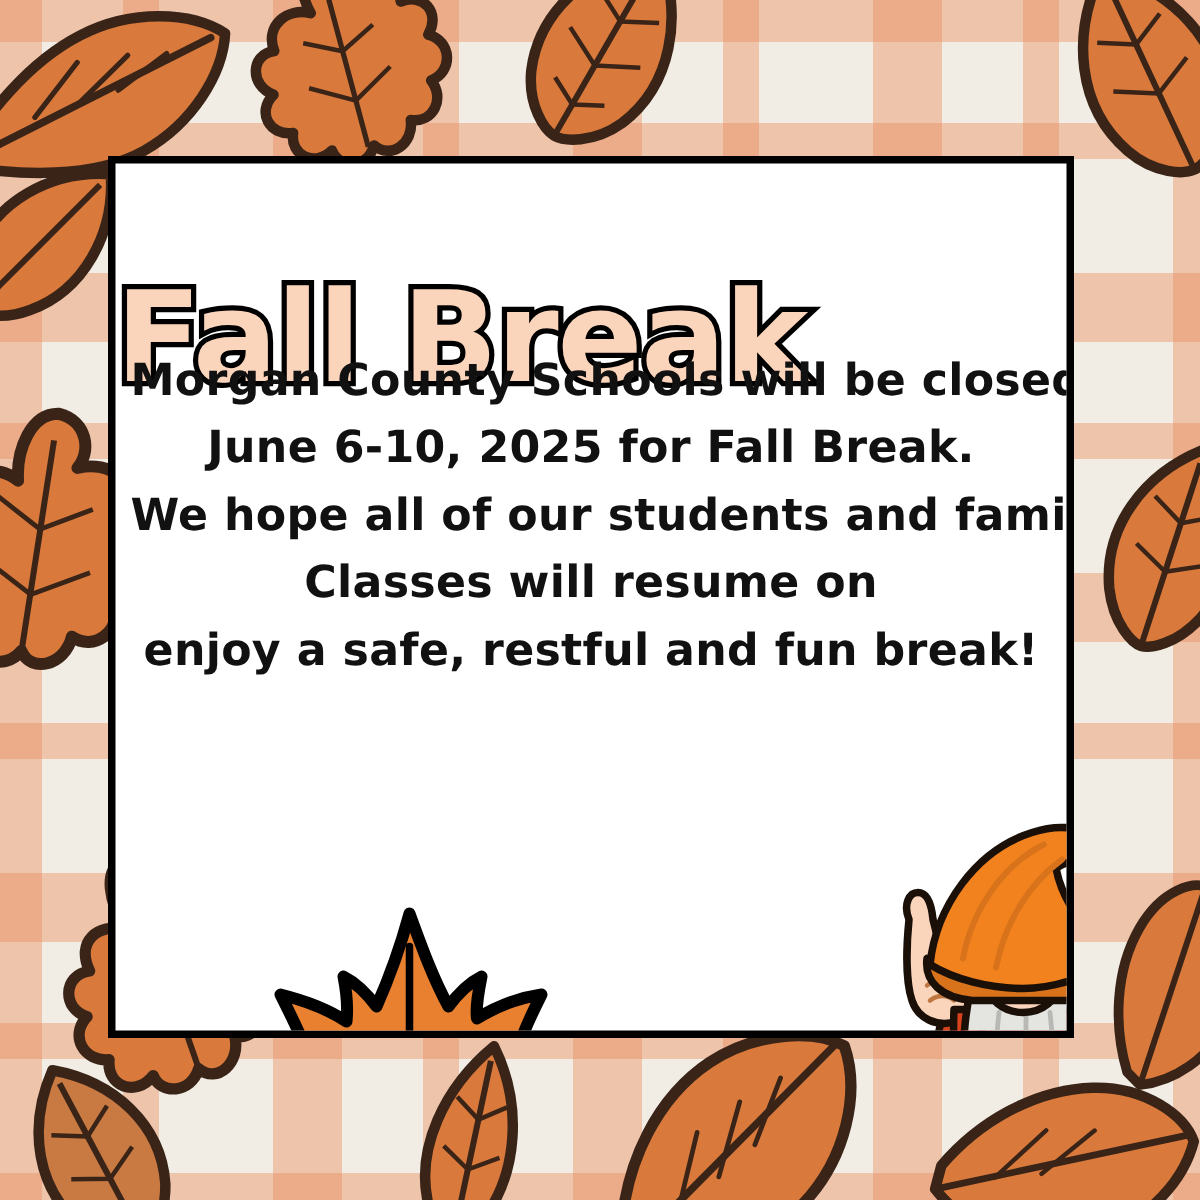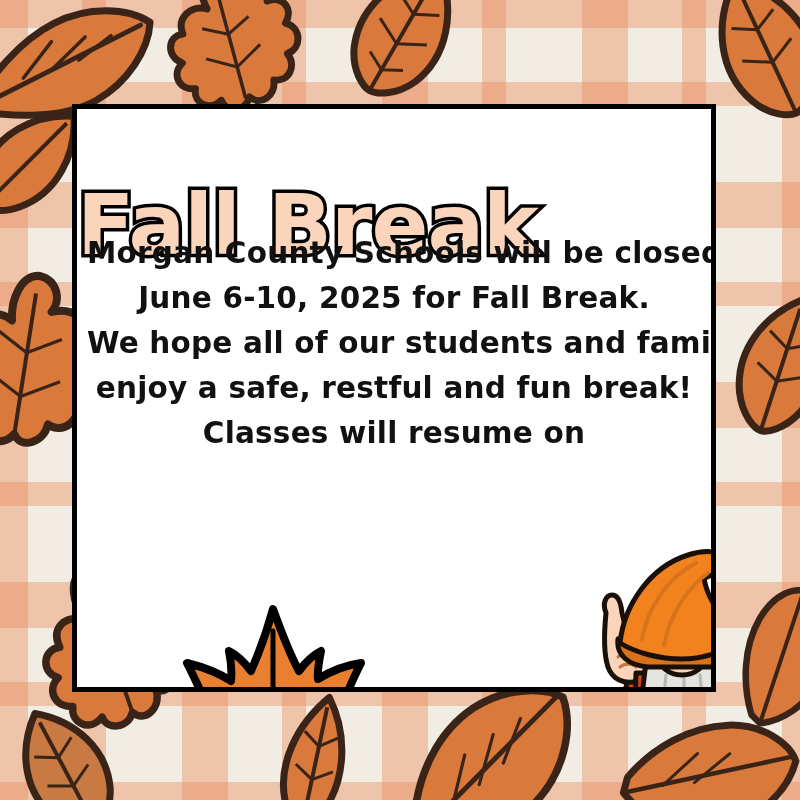--- a/index.html
+++ b/index.html
@@ -203,22 +203,22 @@
   </div>
 
   <div id="card">
 
     <h1 id="headline">Fall Break</h1>
 
     <div id="body-text">
       <span class="line l1">Morgan County Schools will be closed</span>
       <span class="line l2">June 6-10, 2025 for Fall Break.</span>
       <span class="line l3">We hope all of our students and families</span>
+      <span class="line l5">Classes will resume on</span>
       <span class="line l4">enjoy a safe, restful and fun break!</span>
-      <span class="line l5">Classes will resume on</span>
     </div>
 
     <div id="maple">
       <svg viewBox="0 0 220 215" width="220" height="215">
         <path d="M108 12
                  C116 34 124 56 134 74
                  C140 66 148 58 156 54
                  C154 64 152 74 153 82
                  C166 74 182 68 196 66
                  C190 78 184 90 182 98

